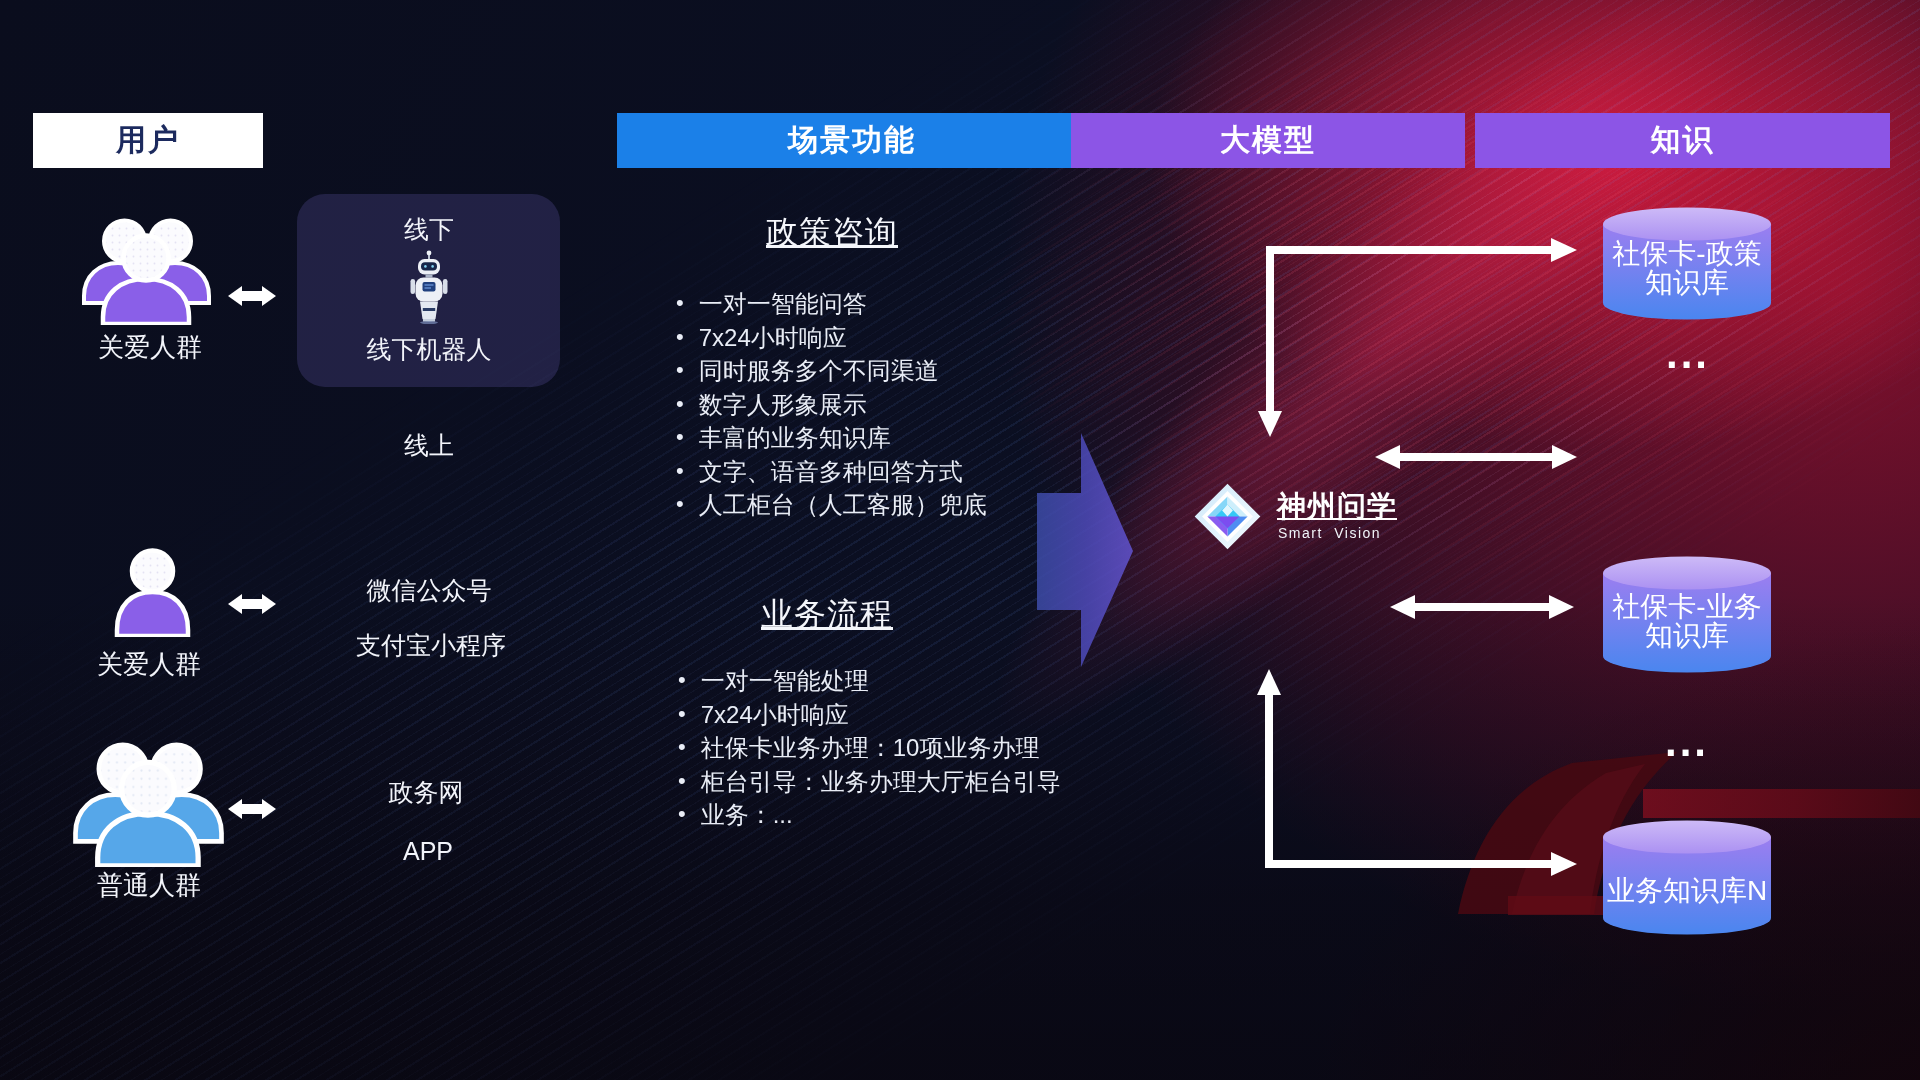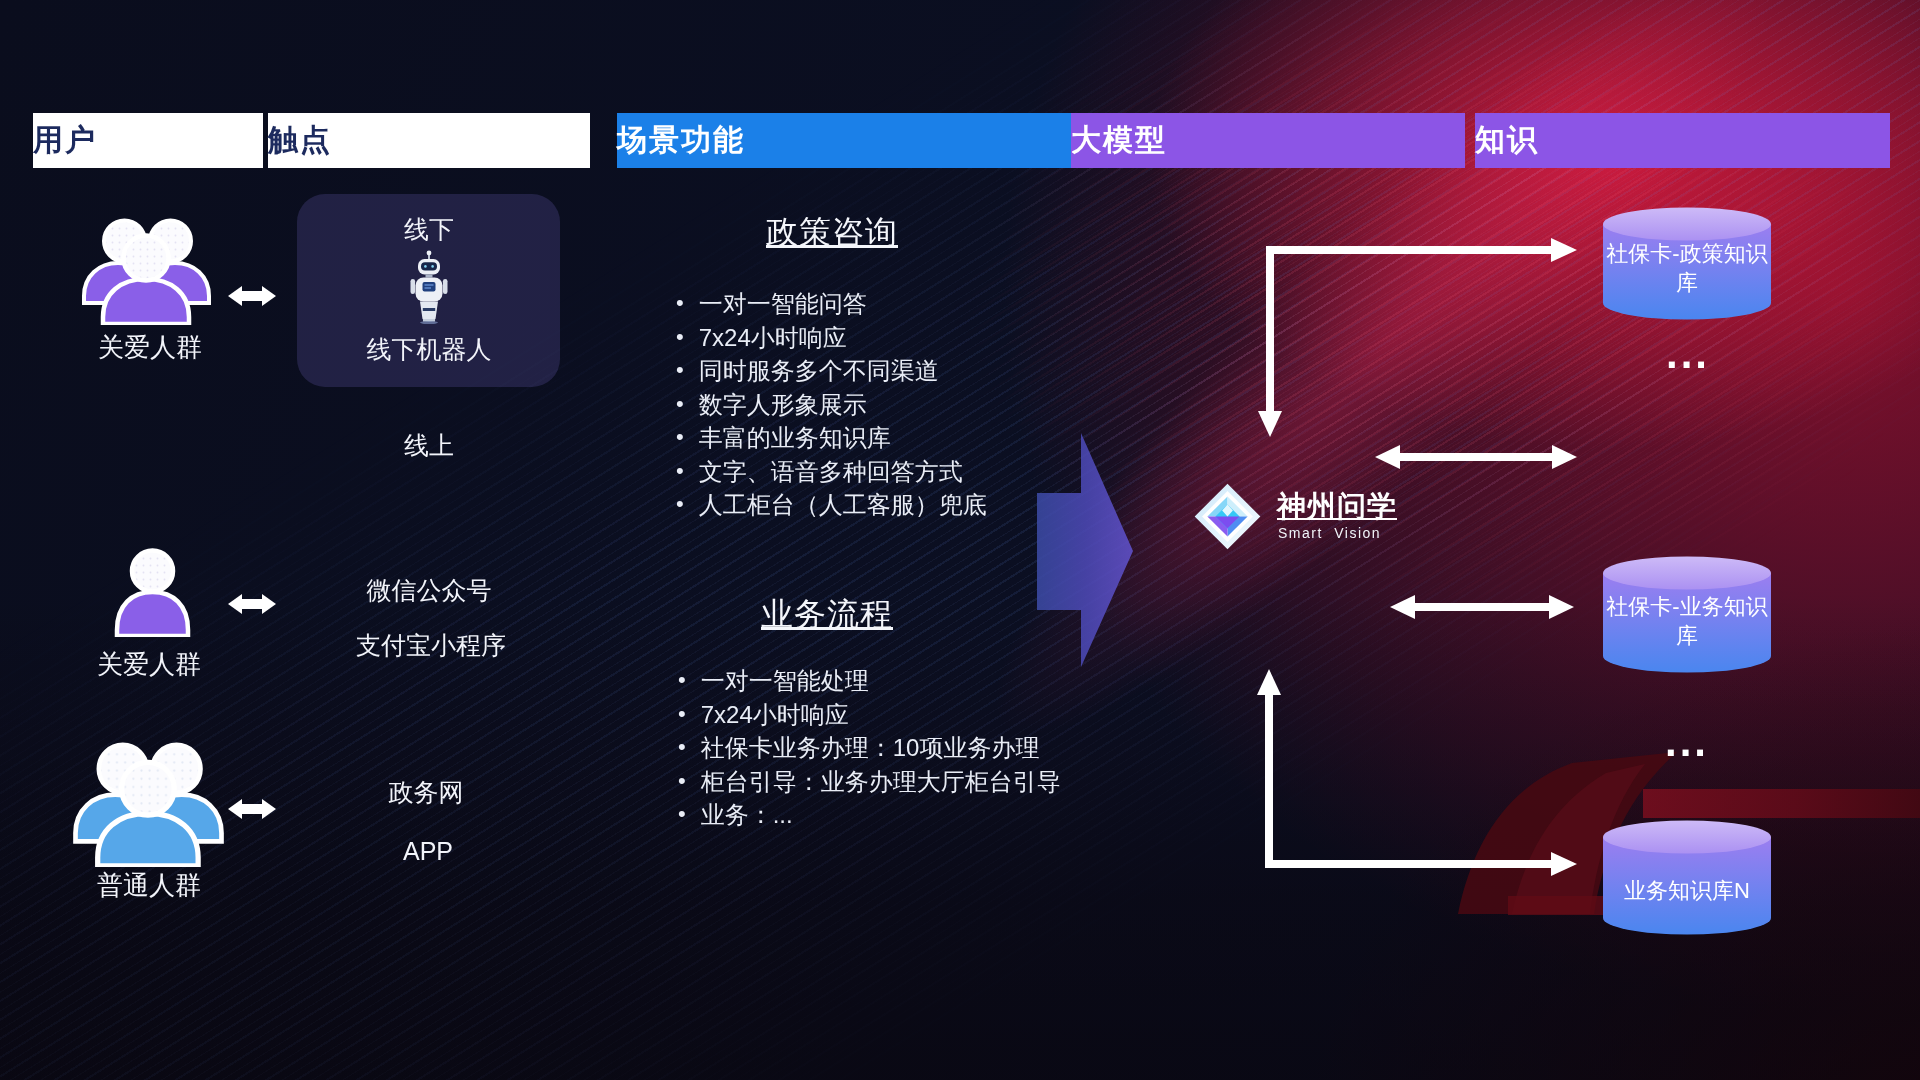--- a/index.html
+++ b/index.html
@@ -32,21 +32,21 @@
   #streaks-red {
     background: repeating-linear-gradient(148deg, rgba(255,110,140,0.13) 0 2px, rgba(0,0,0,0) 2px 8px, rgba(255,140,170,0.06) 8px 9px, rgba(0,0,0,0) 9px 15px);
     -webkit-mask: radial-gradient(700px 470px at 1440px 300px, #000 28%, transparent 70%);
             mask: radial-gradient(700px 470px at 1440px 300px, #000 28%, transparent 70%);
   }
   .abs { position:absolute; }
 
   
   .hdr {
     position:absolute; top:113px; height:55px;
-    display:flex; align-items:center; justify-content:flex-start;
+    display:flex; align-items:center; justify-content:center;
     font-size:30px; font-weight:600; letter-spacing:2px;
   }
   .hdr.white { background:#ffffff; color:#1c2a5e; }
   .hdr.blue  { background:#1b80e8; color:#ffffff;margin-left:22px; }
   .hdr.purple{ background:#8c55e6; color:#ffffff; }
   #hdr-user    { left:33px;   width:230px; }
   #hdr-touch   { left:268px;  width:322px; }
   #hdr-scene   { left:595px;  width:470px; }
   #hdr-model   { left:1071px; width:394px; }
   #hdr-know    { left:1475px; width:415px; }
@@ -94,21 +94,21 @@
   #logo-diamond { left:1194px; top:482px; }
   #brand-name { position:absolute; left:1277px; top:491px; color:#ffffff; font-size:29px; font-weight:700; letter-spacing:1px; line-height:31px; white-space:nowrap;text-decoration:underline; }
   #brand-sub  { position:absolute; left:1278px; top:524px; color:#f2f5fa; font-size:14px; letter-spacing:1.5px; word-spacing:6px; line-height:19px; white-space:nowrap; }
 
   
   .cyl { position:absolute; left:1601px; width:172px; }
   .cyl .cap { position:absolute; left:0; top:0; }
   .cyl .lbl {
     position:absolute; left:2px; right:2px; top:0; bottom:0;
     display:flex; align-items:center; justify-content:center; text-align:center;
-    color:#ffffff; font-size:22px; line-height:29px;
+    color:#ffffff; font-size:28px; line-height:29px;
   }
   #cyl1 { top:206px; height:113px; }
   #cyl2 { top:421px; height:112px; }
   #cyl3 { top:555px; height:117px; }
   #cyl4 { top:819px; height:115px; }
   #cyl1 .lbl { padding-top:10px; }
   #cyl2 .lbl { padding-top:6px; }
   #cyl3 .lbl { padding-top:14px; }
   #cyl4 .lbl { padding-top:28px; }
   .dots { position:absolute; transform:translateX(-50%); color:#ffffff; font-size:42px; font-weight:700; letter-spacing:3px; }
@@ -139,23 +139,20 @@
       </linearGradient>
     </defs>
     <path d="M1458,914 C1472,845 1506,787 1572,763 L1677,752 C1625,798 1603,856 1594,914 Z" fill="#460912" opacity="0.9"></path>
     <path d="M1512,914 C1524,858 1550,806 1606,773 L1645,764 C1612,806 1596,862 1590,914 Z" fill="#580d17" opacity="0.72"></path>
     <rect x="1643" y="789" width="277" height="29" fill="url(#swG)" opacity="0.85"></rect>
     <rect x="1508" y="896" width="141" height="19" fill="#600b15" opacity="0.8"></rect>
   </svg>
 
   <div class="hdr white" id="hdr-user">
       <span>用户</span>
-    </div>
-  <div class="hdr white" id="hdr-touch">
-      <span>触点</span>
     </div>
   <div class="hdr blue" id="hdr-scene">
       <span>场景功能</span>
     </div>
   <div class="hdr purple" id="hdr-model">
       <span>大模型</span>
     </div>
   <div class="hdr purple" id="hdr-know">
       <span>知识</span>
     </div>

